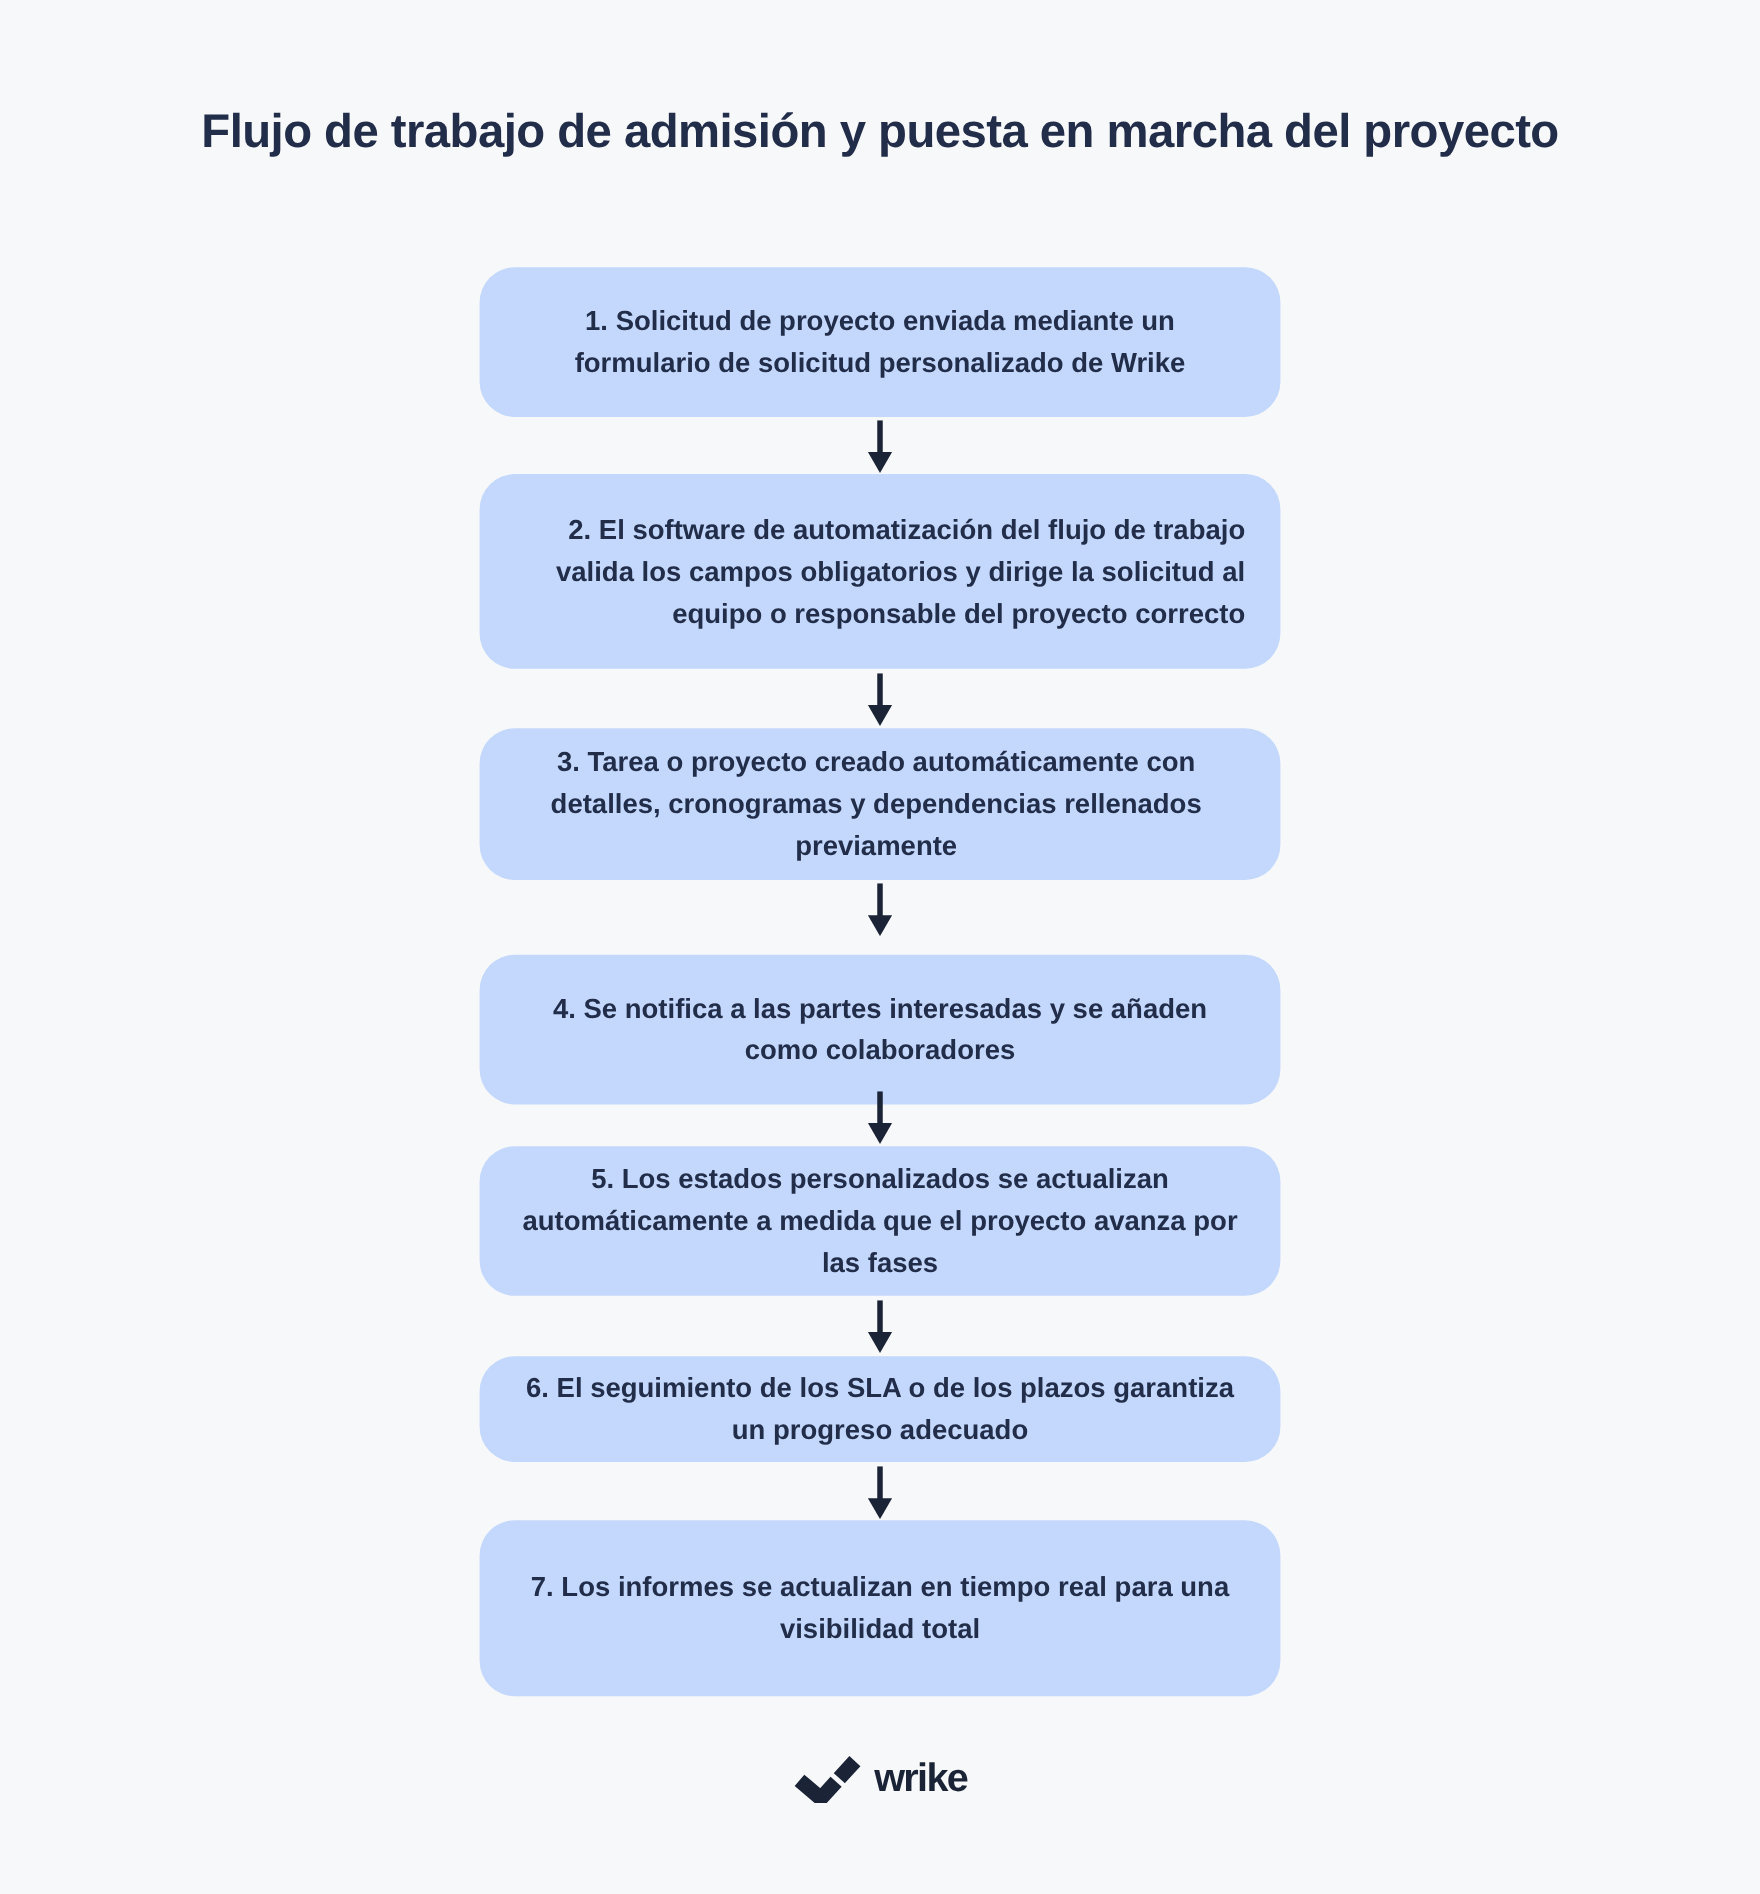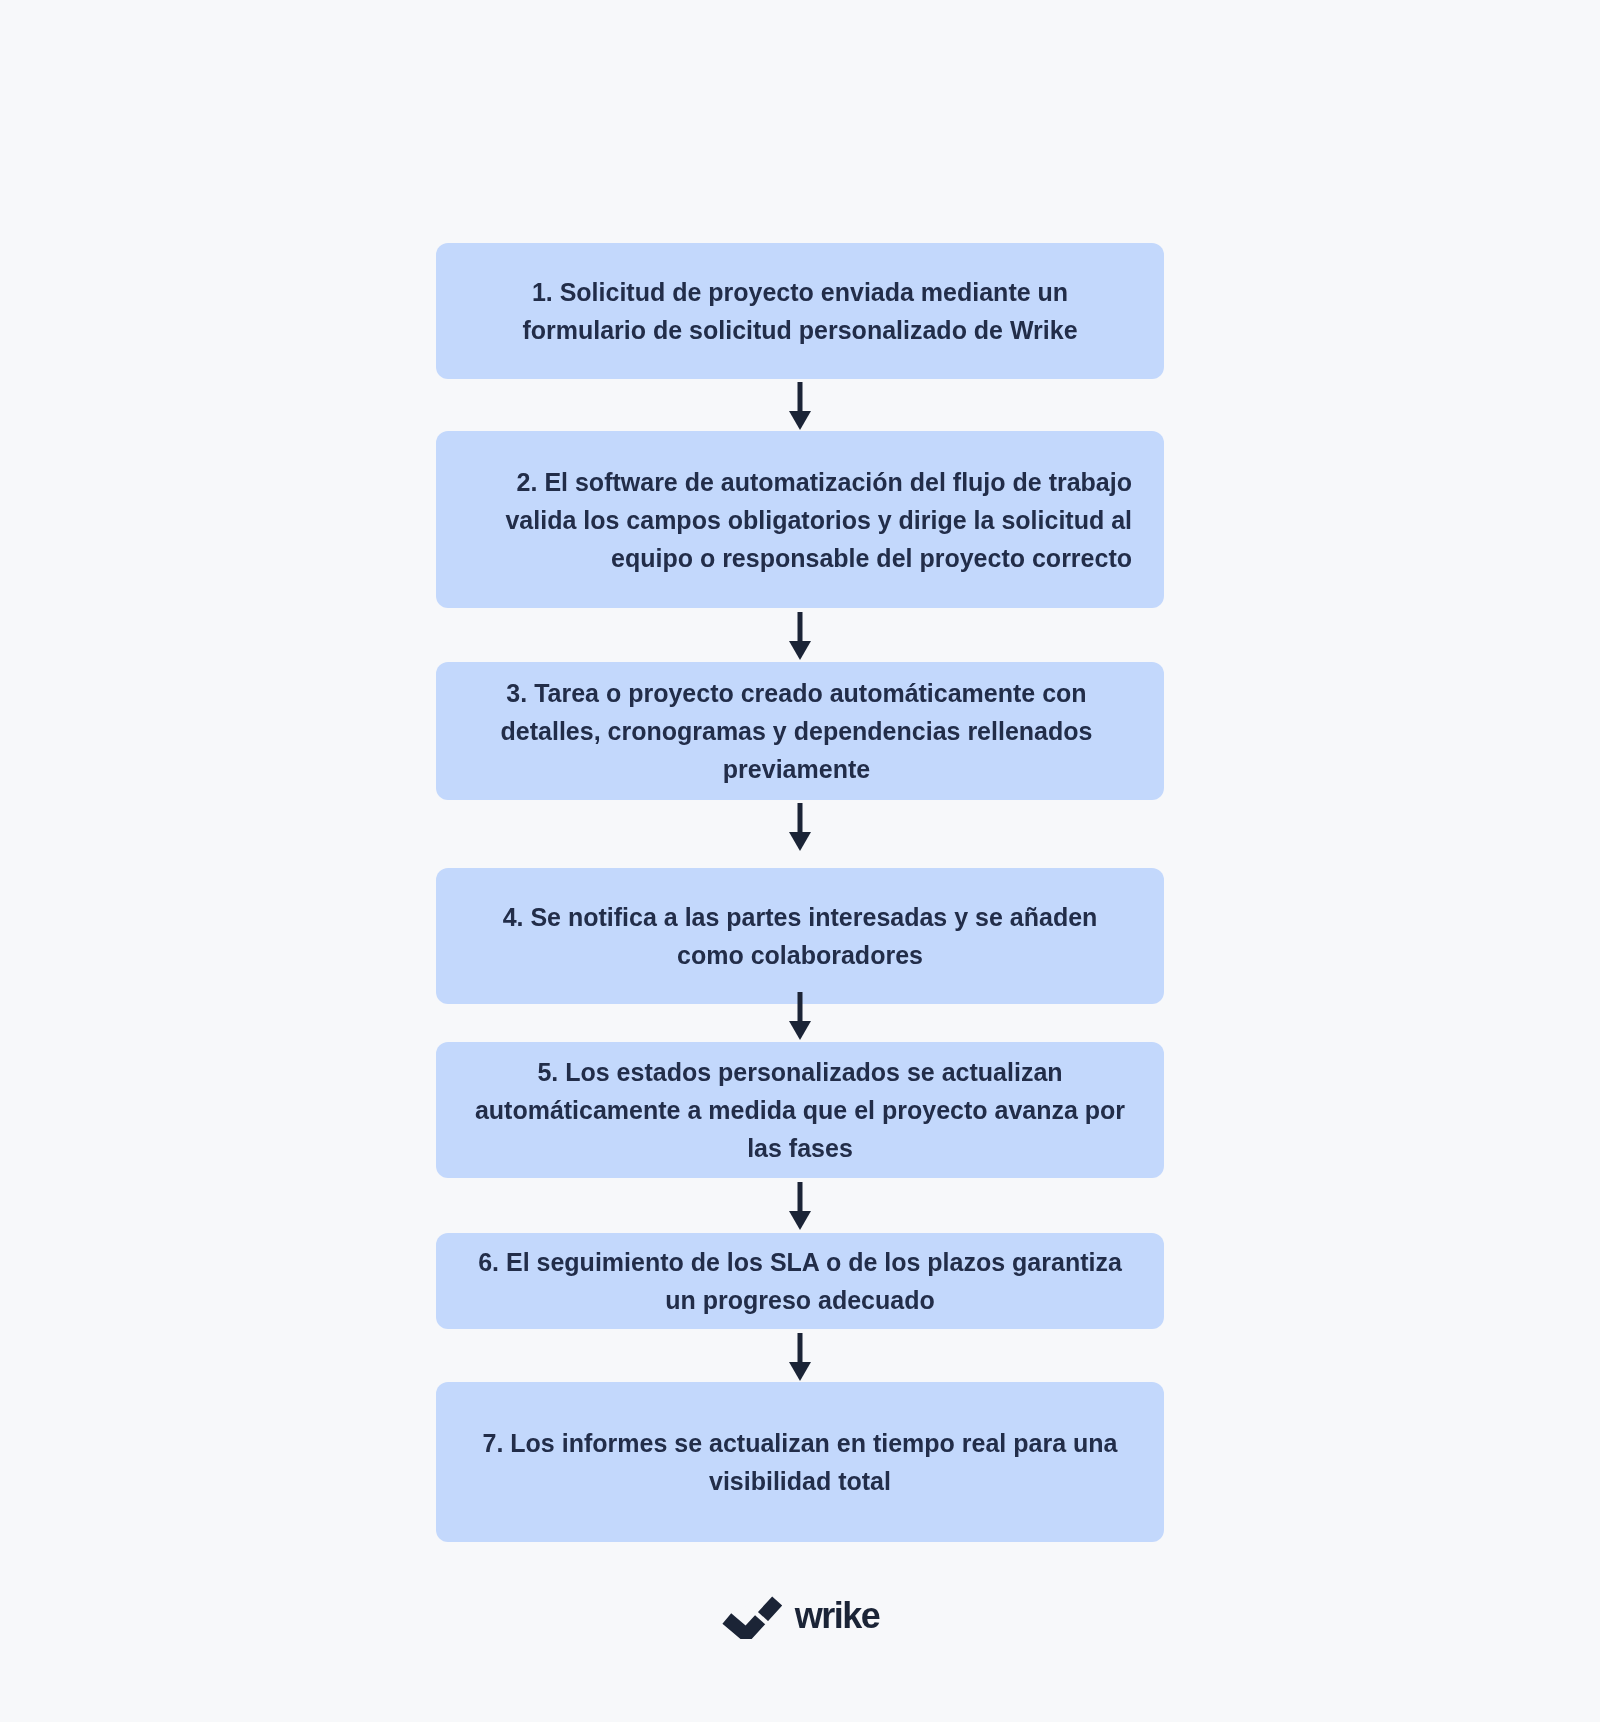--- a/index.html
+++ b/index.html
@@ -20,21 +20,21 @@
     font-size:43px;
     font-weight:700;
     letter-spacing:-0.5px;
     color:#222d49;
   }
   .box{
     position:absolute;
     left:436px;
     width:728px;
     background:#c3d8fc;
-    border-radius:12px;
+    border-radius:32px;
     display:flex;
     align-items:center;
     justify-content:center;
     text-align:center;
     color:#222d49;
     font-weight:700;
     font-size:25px;
     line-height:38px;
     padding:0 32px;
     box-sizing:border-box;
@@ -76,20 +76,21 @@
     letter-spacing:-1.5px;
     color:#1b2436;
     line-height:1;
   }
 </style>
 </head>
 <body>
 
 <div class="canvas">
 
+  <div class="title">Flujo de trabajo de admisión y puesta en marcha del proyecto</div>
 
   <div class="box b1">
     <span>1. Solicitud de proyecto enviada mediante un formulario de solicitud personalizado de Wrike</span>
   </div>
 
   <div class="arrow a1">
     <svg width="28" height="48" viewBox="0 0 28 48">
       <line x1="14" y1="0" x2="14" y2="31" stroke="#1b2436" stroke-width="5"></line>
       <polygon points="3,29 25,29 14,48" fill="#1b2436"></polygon>
     </svg>

